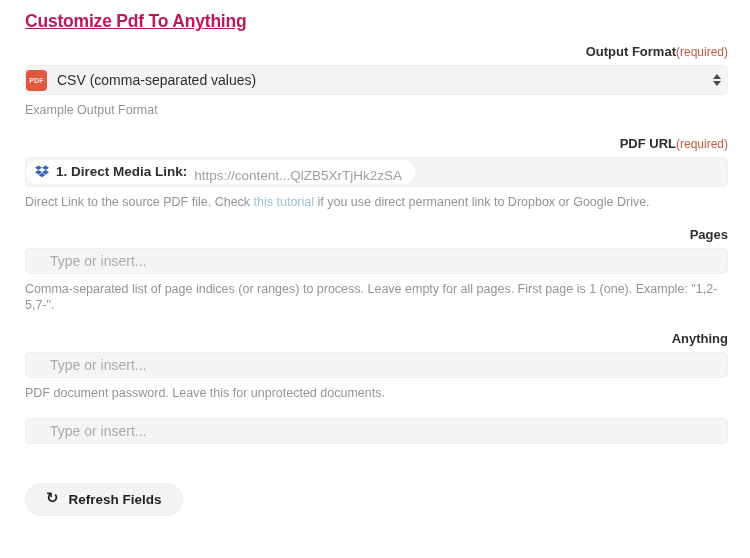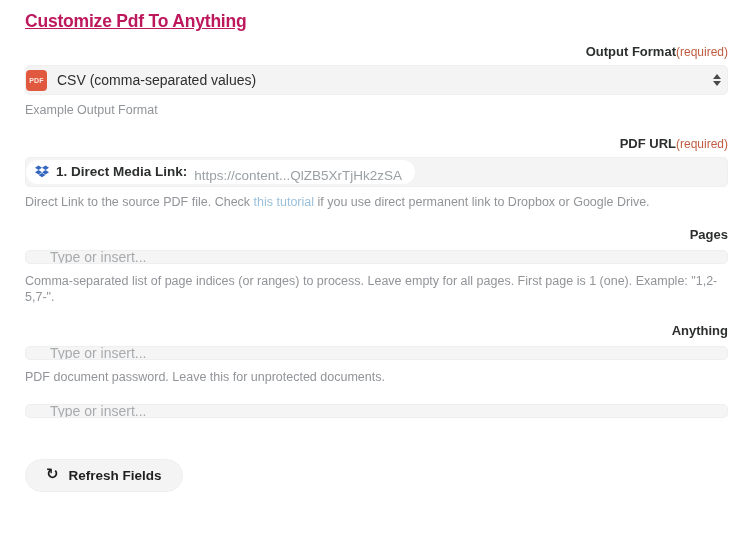--- a/index.html
+++ b/index.html
@@ -86,21 +86,21 @@
     padding: 0 13px 0 9px;
     cursor: pointer;
     max-width: 100%;
     white-space: nowrap;
   }
   .token-prefix { font-size: 13.5px; font-weight: 700; color: #2d2e2e; }
   .token-url { font-size: 13.5px; color: #9aa0a4; margin-top: 8px; }
 
   .text-input {
     width: 100%;
-    height: 14px;
+    height: 26px;
     background: #f5f5f5;
     border: 1px solid #efefef;
     border-radius: 5px;
     padding: 0 24px;
     font-size: 14px;
     font-family: "Liberation Sans", sans-serif;
     color: #2d2e2e;
     outline: none;
   }
   .text-input::placeholder { color: #a8abae; opacity: 1; }

